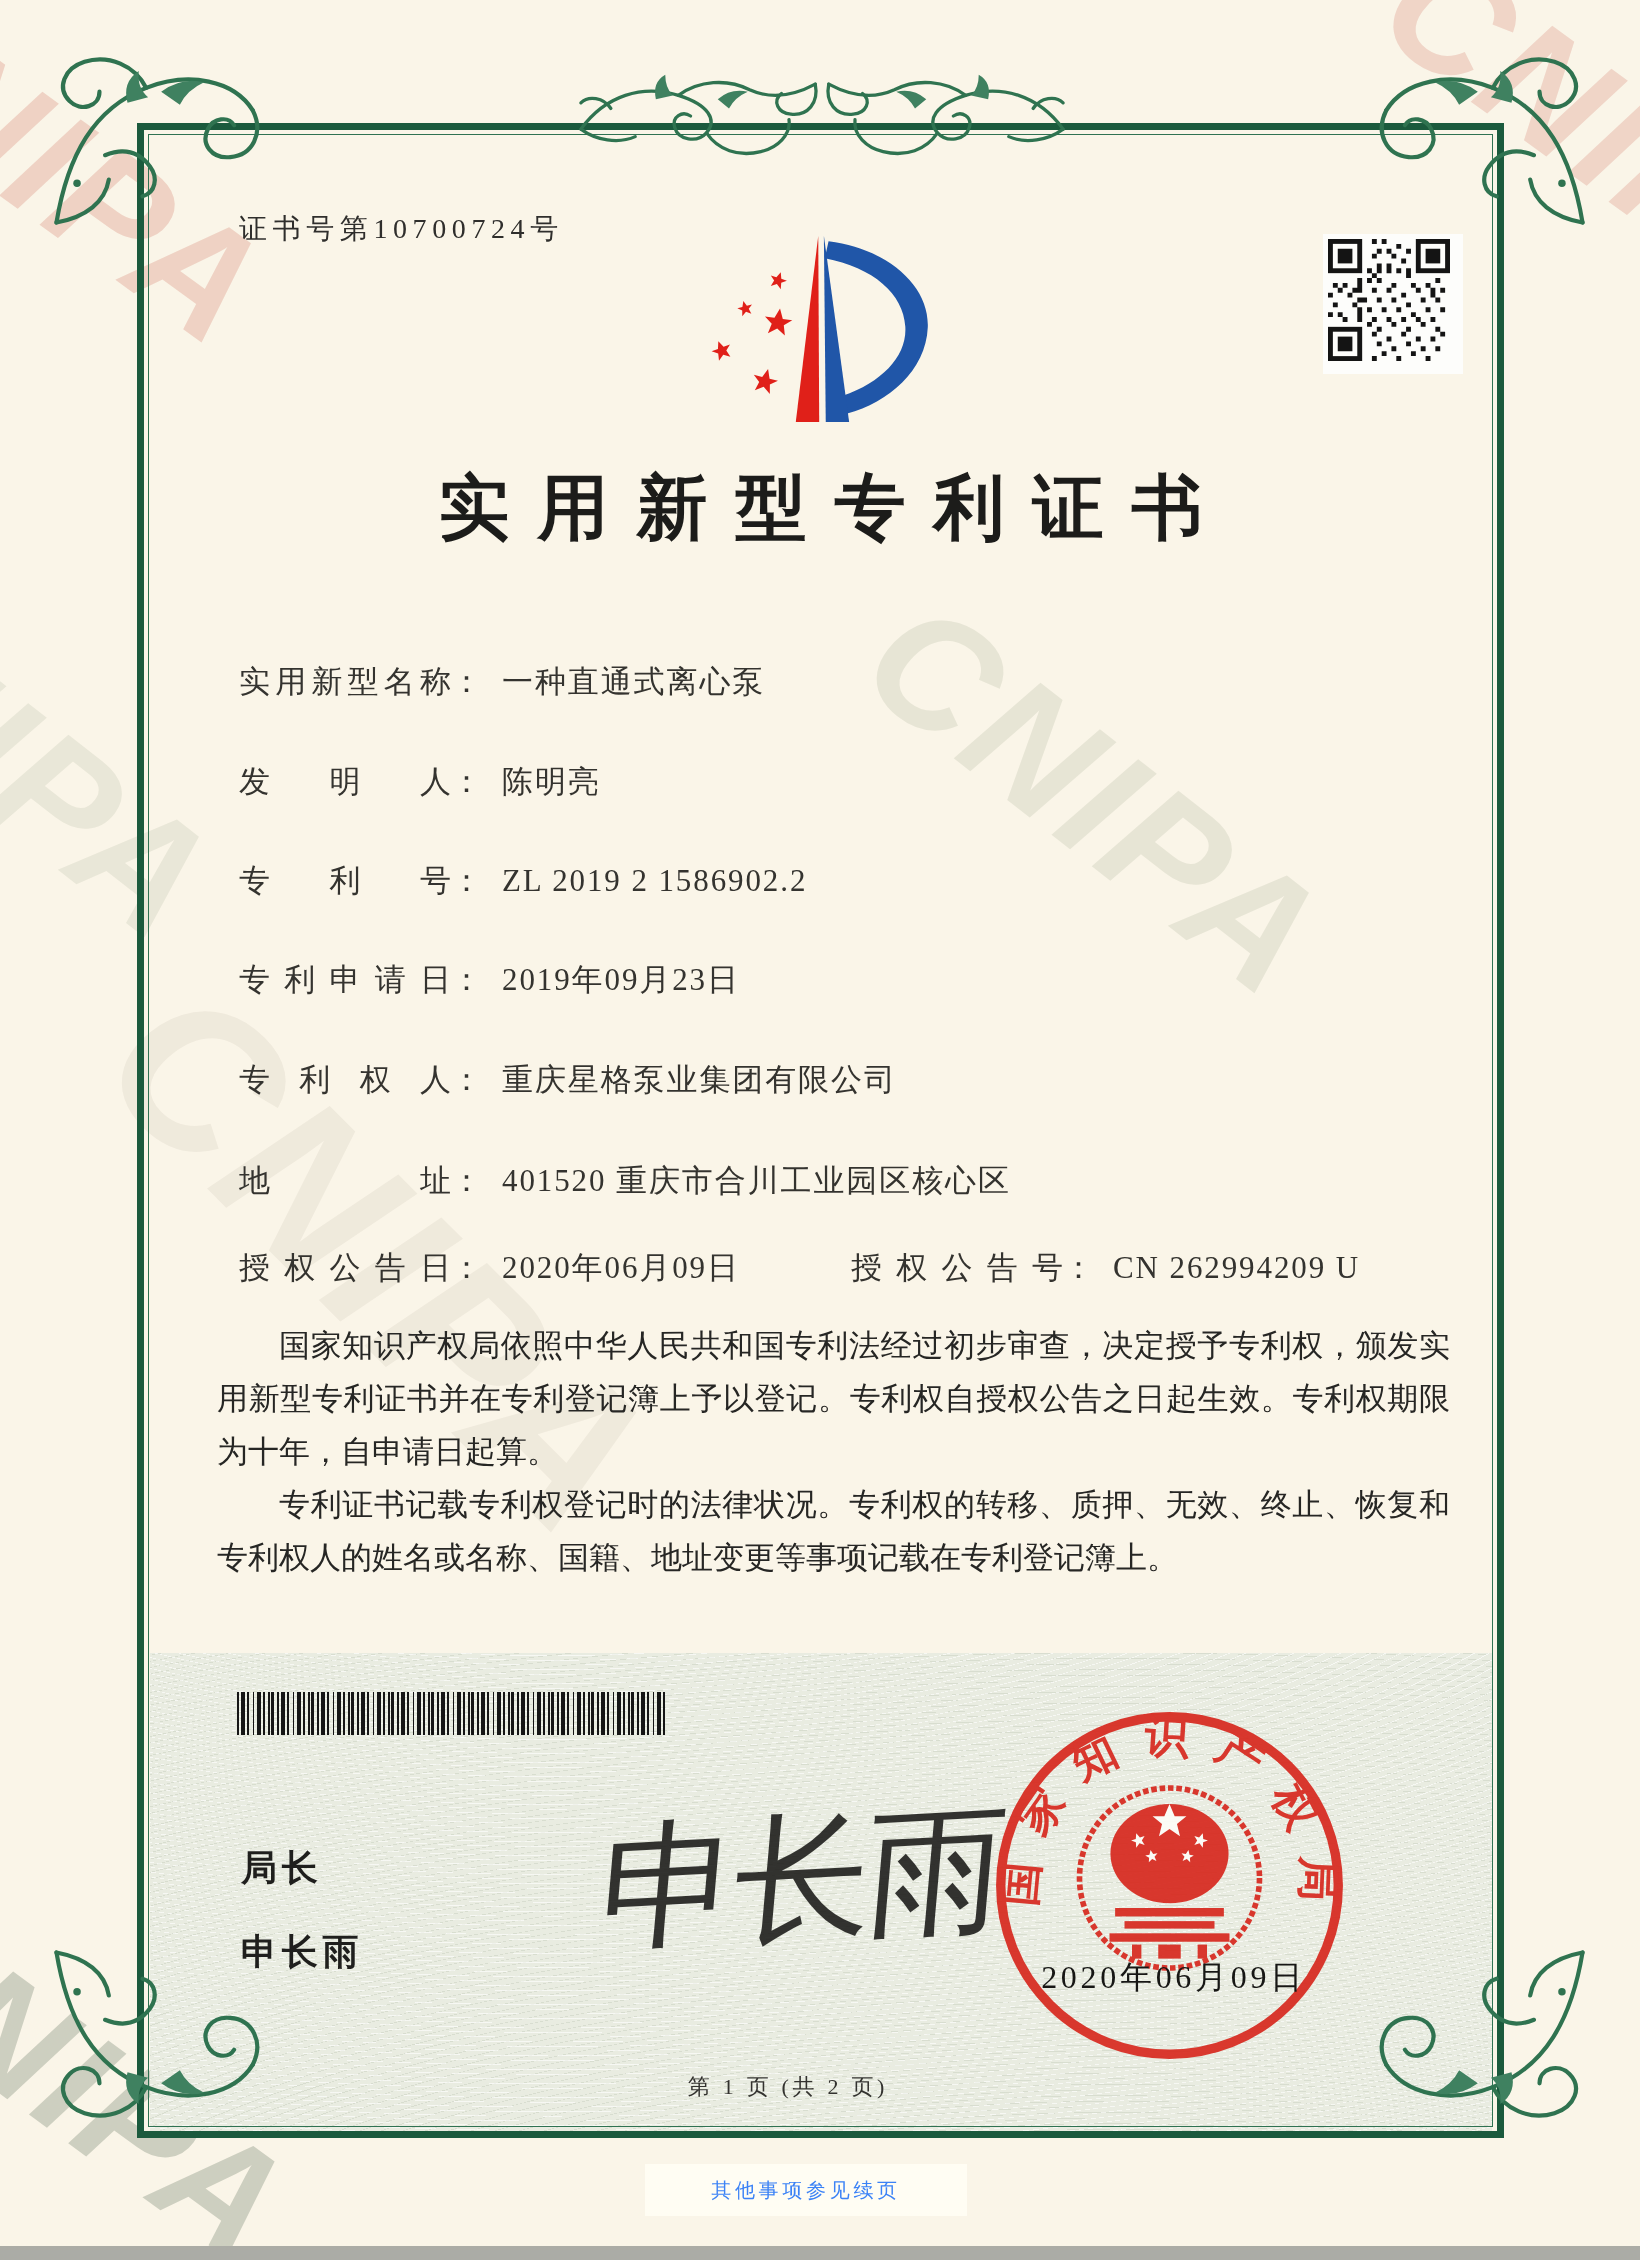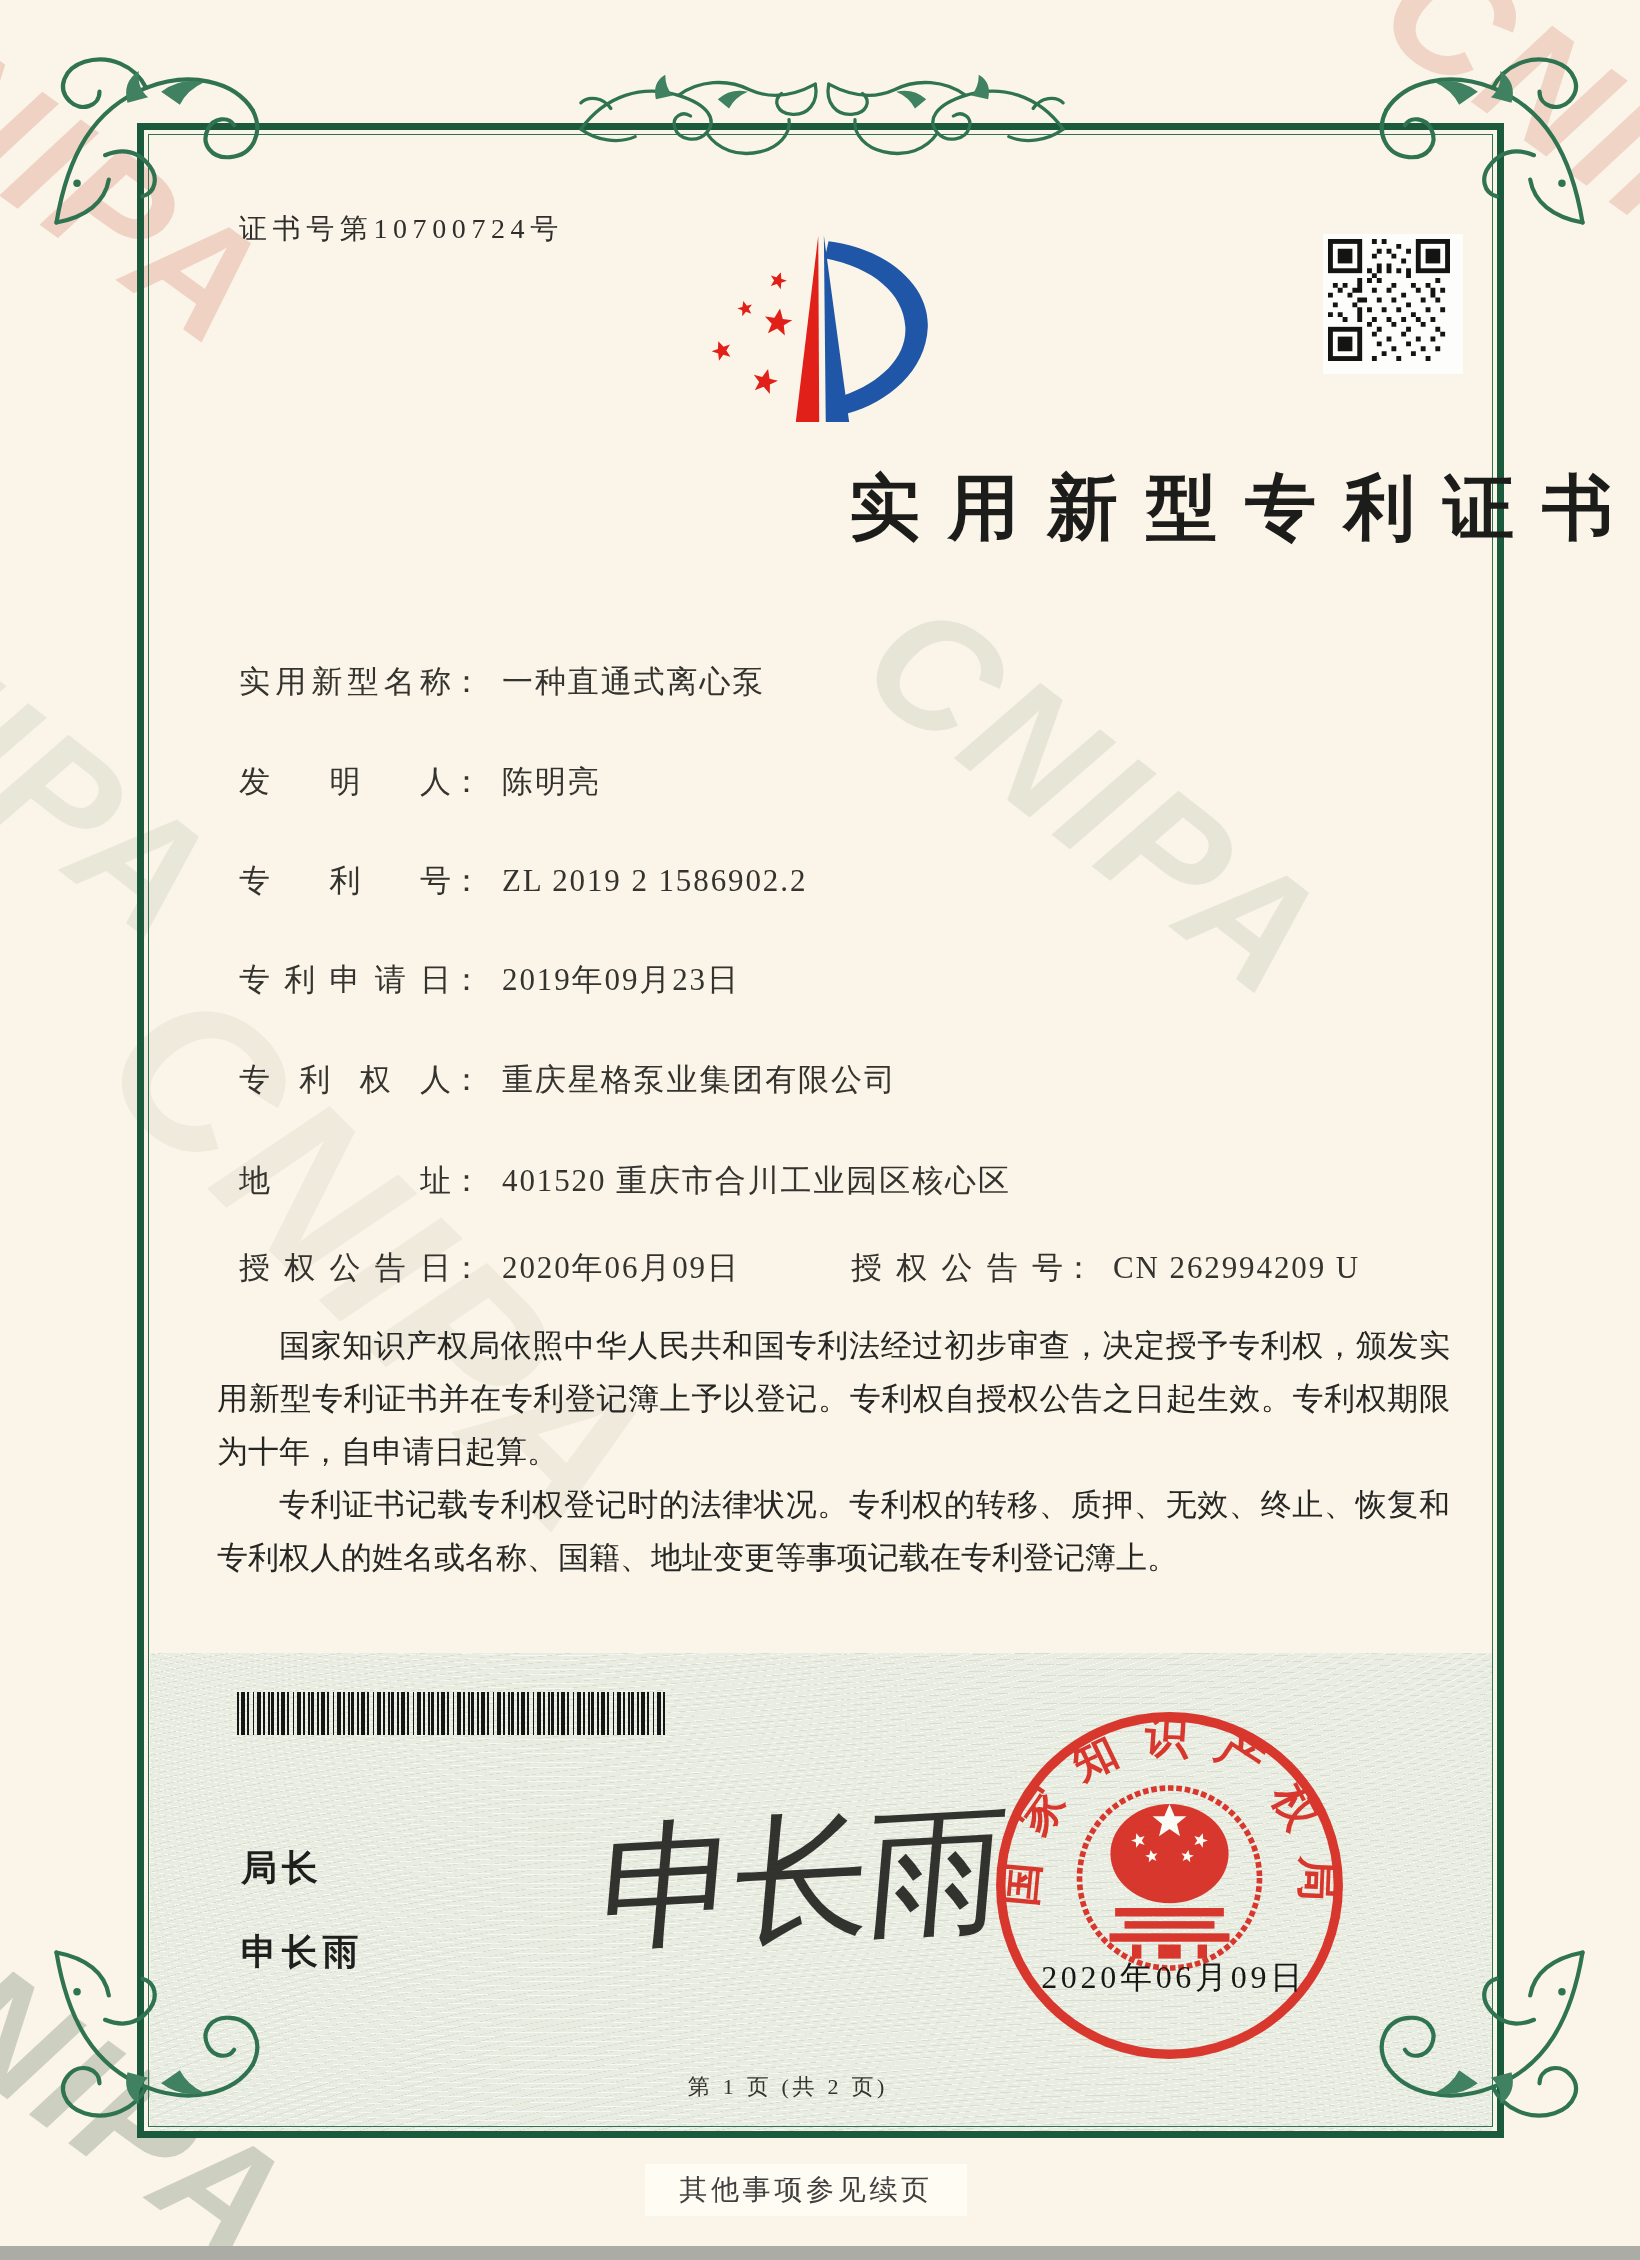--- a/index.html
+++ b/index.html
@@ -46,21 +46,21 @@
     position:absolute;left:239px;top:210px;z-index:3;
     font-size:28px;letter-spacing:5.6px;color:#2f2e2c;
   }
   .logo{position:absolute;left:705px;top:230px;width:234px;height:194px;z-index:3;}
   .qr{
     position:absolute;left:1323px;top:234px;width:131px;height:131px;z-index:3;
     background:#fdfdfb;padding:4.7px;
   }
   .title{
     position:absolute;left:0;top:461px;width:1641px;z-index:3;
-    text-align:right;font-size:71px;font-weight:700;color:#1c1c1a;
+    text-align:center;font-size:71px;font-weight:700;color:#1c1c1a;
     letter-spacing:28px;text-indent:28px;
   }
   
   .frow{position:absolute;left:239px;width:1237px;z-index:3;font-size:31px;color:#34332f;white-space:nowrap;}
   .f0{top:661px;} .f1{top:761px;} .f2{top:860px;} .f3{top:959px;} .f4{top:1059px;} .f5{top:1160px;} .f6{top:1247px;}
   .lbl{display:inline-block;width:212px;text-align:justify;text-align-last:justify;vertical-align:bottom;}
   .colon{display:inline-block;}
   .val{margin-left:20px;letter-spacing:1.9px;}
   .grant2{position:absolute;left:612px;top:0;}
   .grant2 .val{margin-left:19px;}
@@ -103,22 +103,22 @@
     position:absolute;left:991px;top:1956px;width:365px;z-index:5;
     text-align:center;font-size:32px;letter-spacing:3.7px;color:#171715;
   }
   
   .page-no{
     position:absolute;left:0;top:2072px;width:1576px;z-index:3;
     text-align:center;font-size:22px;letter-spacing:3.7px;color:#33322f;
   }
   .cont-note{
     position:absolute;left:645px;top:2164px;width:322px;height:52px;z-index:3;
-    background:#fffdf3;text-align:center;font-size:28px;letter-spacing:3.7px;
-    line-height:52px;color:#404040;
+    background:#fffdf3;text-align:center;font-size:20px;letter-spacing:3.7px;
+    line-height:52px;color:#3b82f6;
   }
   .photo-edge{position:absolute;left:0;top:2246px;width:1641px;height:15px;background:#abaca6;z-index:6;}
   
   .orn{position:absolute;z-index:5;pointer-events:none;}
   .fl-tl{left:49px;top:43px;}
   .fl-tr{left:1375px;top:43px;transform:scaleX(-1);}
   .fl-bl{left:49px;top:1945px;transform:scaleY(-1);}
   .fl-br{left:1375px;top:1945px;transform:scale(-1,-1);}
   .drg-l{left:577px;top:71px;}
   .drg-r{left:823px;top:71px;transform:scaleX(-1);}

